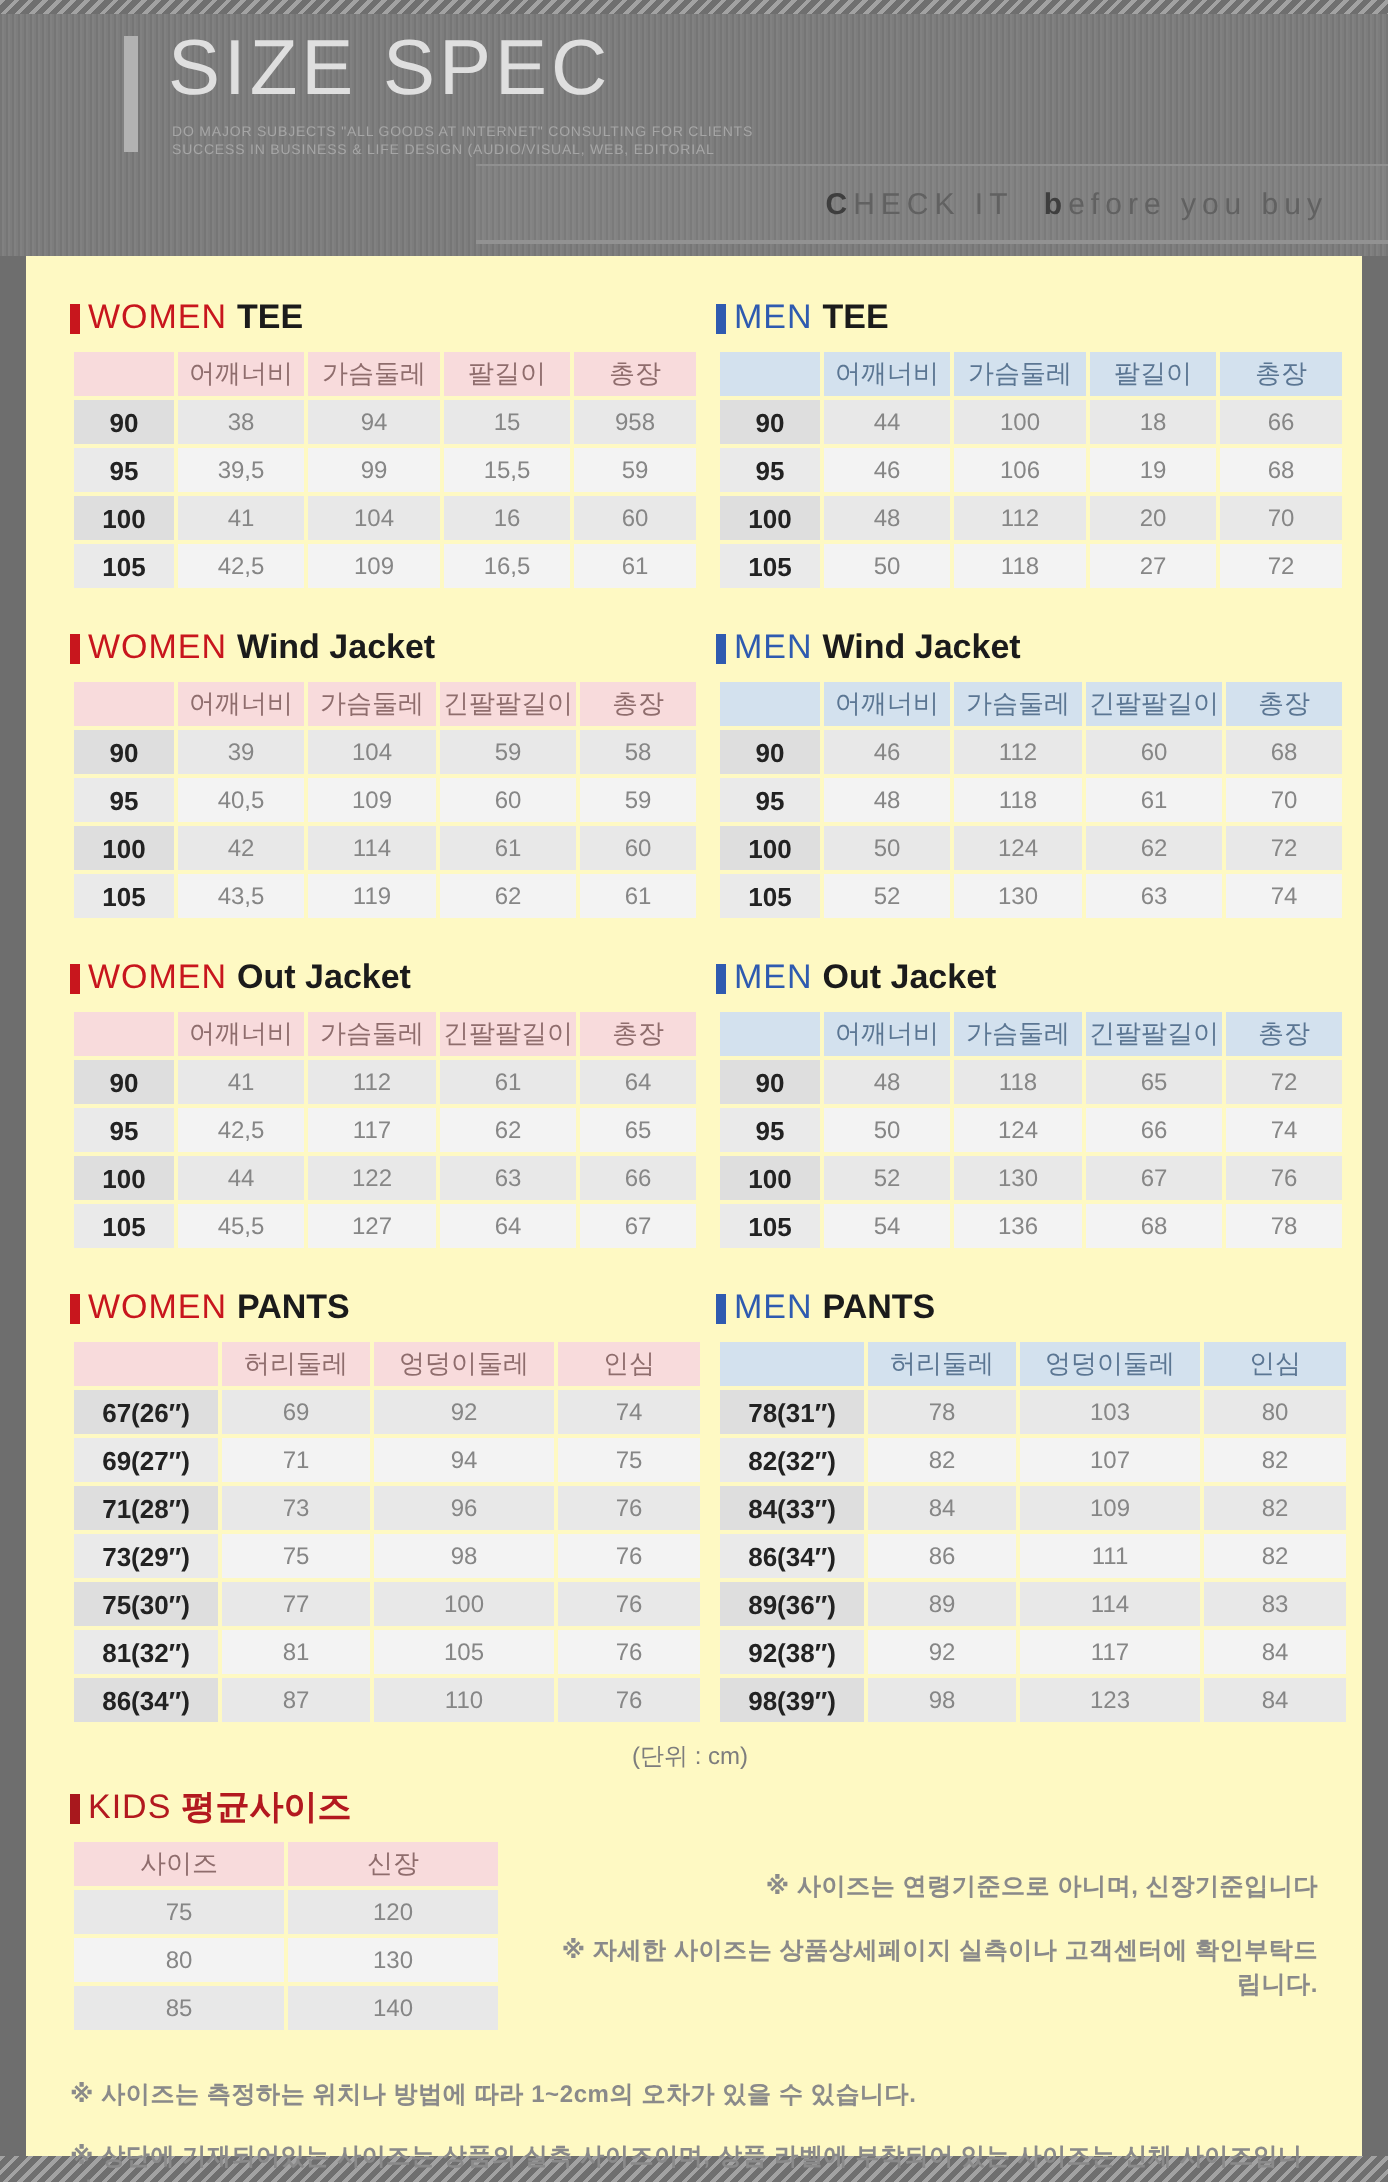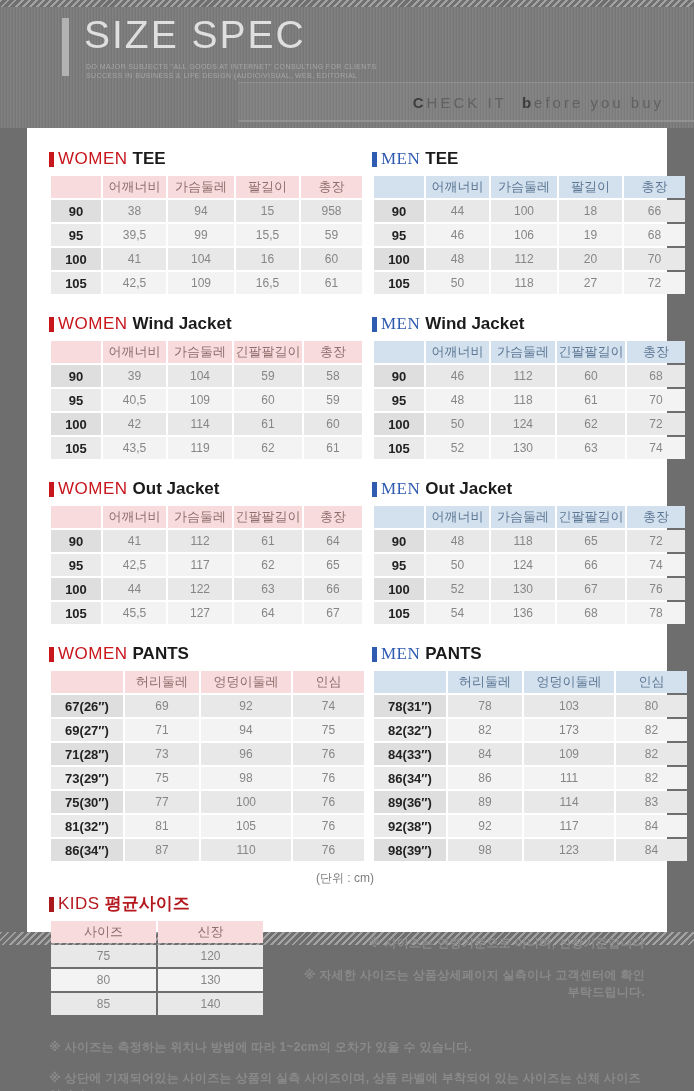--- a/index.html
+++ b/index.html
@@ -33,34 +33,34 @@
     position:absolute; left:238px; right:0; top:75px; height:40px;
     border-top:1px solid #909090; border-bottom:2px solid #929292;
     background:rgba(255,255,255,0.04);
     text-align:right; padding:11px 30px 16px 0;
     font-size:15px; letter-spacing:3px; color:#616161;
   }
   .check-band .cb { display:inline-block; margin-left:8px; }
   .check-band .cb::first-letter { font-weight:bold; color:#3e3e3e; }
   
   .card {
-    margin:0 27px; height:804px; background:#ffffff;
+    margin:0 13px; height:950px; background:#fef9c3;
     padding:22px 22px 0 22px;
   }
   .sec-row { display:flex; gap:16px; margin-bottom:19px; }
   .col { width:307px; }
   
   .sec-title { display:flex; align-items:center; margin-bottom:6px; font-size:17px; line-height:18px; }
   .tbar { width:5px; height:15px; margin-right:4px; }
   .cat { letter-spacing:0.5px; }
   .item { font-weight:bold; color:#1b1b1b; margin-left:5px; }
   .women .tbar { background:#c8161d; }
   .women .cat  { color:#c8161d; }
   .men .tbar { background:#2f5bb0; }
-  .men .cat  { color:#2f5bb0;font-family:Liberation Serif, serif; }
+  .men .cat  { color:#2f5bb0; }
   .kids-sec .tbar { background:#a8181d; }
   .kids-sec .cat  { color:#b3191f; }
   .kids-sec .item { color:#b3191f; }
   
   table.spec { border-collapse:separate; border-spacing:2px; table-layout:fixed; width:100%; }
   table.spec th {
     font-weight:normal; font-size:13px; height:22px; text-align:center; vertical-align:middle;
   }
   .women table.spec th, .kids-col table.spec th { background:#f8dbdc; color:#8f6d6d; }
   .men table.spec th { background:#d3e1ee; color:#5b7693; }
@@ -546,21 +546,21 @@
             <tbody>
               <tr>
                 <td class="rowlabel">78(31″)</td>
                 <td>78</td>
                 <td>103</td>
                 <td>80</td>
               </tr>
               <tr>
                 <td class="rowlabel">82(32″)</td>
                 <td>82</td>
-                <td>173</td>
+                <td>107</td>
                 <td>82</td>
               </tr>
               <tr>
                 <td class="rowlabel">84(33″)</td>
                 <td>84</td>
                 <td>109</td>
                 <td>82</td>
               </tr>
               <tr>
                 <td class="rowlabel">86(34″)</td>

